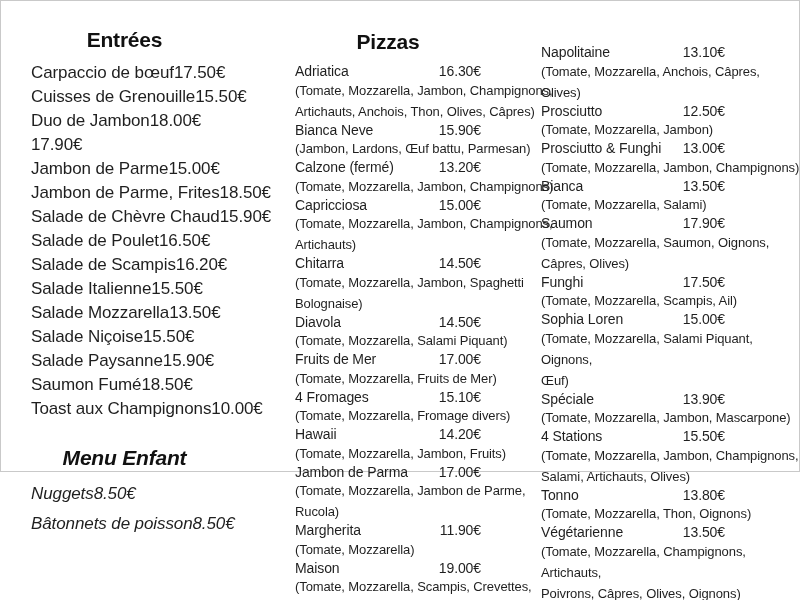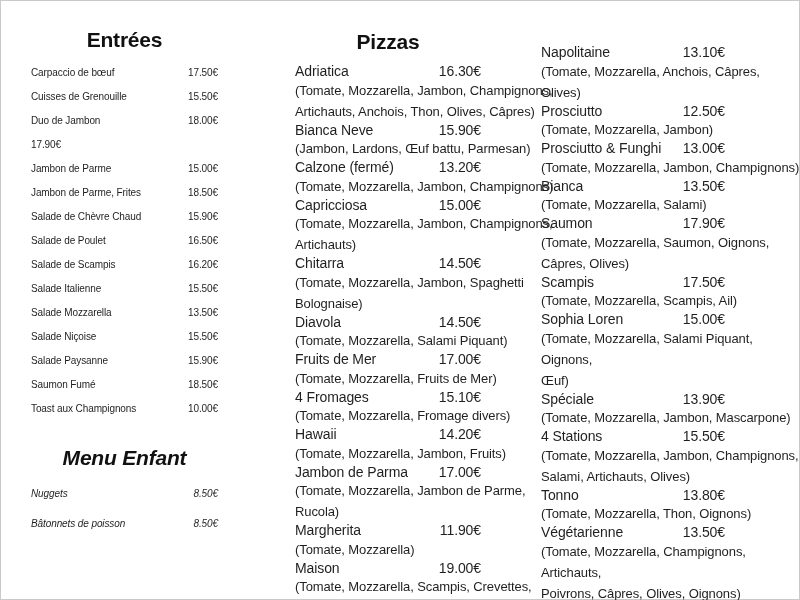--- a/index.html
+++ b/index.html
@@ -12,43 +12,42 @@
   html,body{width:800px;height:600px;background:#fff;}
   body{
     font-family:"Liberation Sans","DejaVu Sans",sans-serif;
     color:var(--text-color);
     position:relative;
     overflow:hidden;
   }
   .page{
     position:absolute;
     left:0;top:0;
-    width:800px;height:600px;
+    width:800px;height:472px;
     background:var(--page-bg);
     border:1px solid var(--page-border);
   }
   .col{position:absolute;}
   .col-entrees{left:30px;top:26px;width:187px;}
   .col-pizzas-1{left:294px;top:28px;width:186px;}
   .col-pizzas-2{left:540px;top:43px;width:184px;}
   h2.section-title{
     font-size:21px;
     line-height:26px;
     font-weight:700;
     text-align:center;
     color:var(--heading-color);
     letter-spacing:-0.2px;
     margin-bottom:8px;
   }
   .simple-row{
     display:flex;
-    justify-content:space-between;
     align-items:baseline;
     line-height:24px;
-    font-size:10px;
+    font-size:17px;
   }
   .enfant-rows .simple-row{line-height:30px;font-style:italic;}
   .menu-enfant-title{margin-top:24px;margin-bottom:4px;font-style:italic;}
   .item-name{white-space:nowrap;letter-spacing:-0.1px;}
   .item-price{white-space:nowrap;letter-spacing:-0.1px;}
   .pizza-item{margin:0;}
   .pizza-item .name-row{
     display:flex;
     justify-content:space-between;
     align-items:center;
@@ -270,21 +269,21 @@
     <div class="pizza-item">
       <div class="name-row">
           <span class="item-name">Saumon</span>
           <span class="item-price">17.90€</span>
         </div>
       <div class="pizza-ingredients">(Tomate, Mozzarella, Saumon, Oignons,
 Câpres, Olives)</div>
     </div>
     <div class="pizza-item">
       <div class="name-row">
-          <span class="item-name">Scampis</span>
+          <span class="item-name">Funghi</span>
           <span class="item-price">17.50€</span>
         </div>
       <div class="pizza-ingredients">(Tomate, Mozzarella, Scampis, Ail)</div>
     </div>
     <div class="pizza-item">
       <div class="name-row">
           <span class="item-name">Sophia Loren</span>
           <span class="item-price">15.00€</span>
         </div>
       <div class="pizza-ingredients">(Tomate, Mozzarella, Salami Piquant, Oignons,

